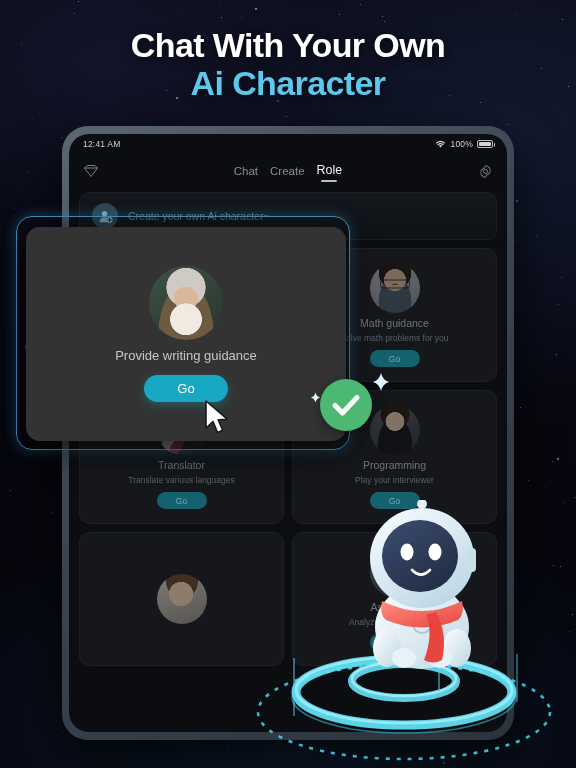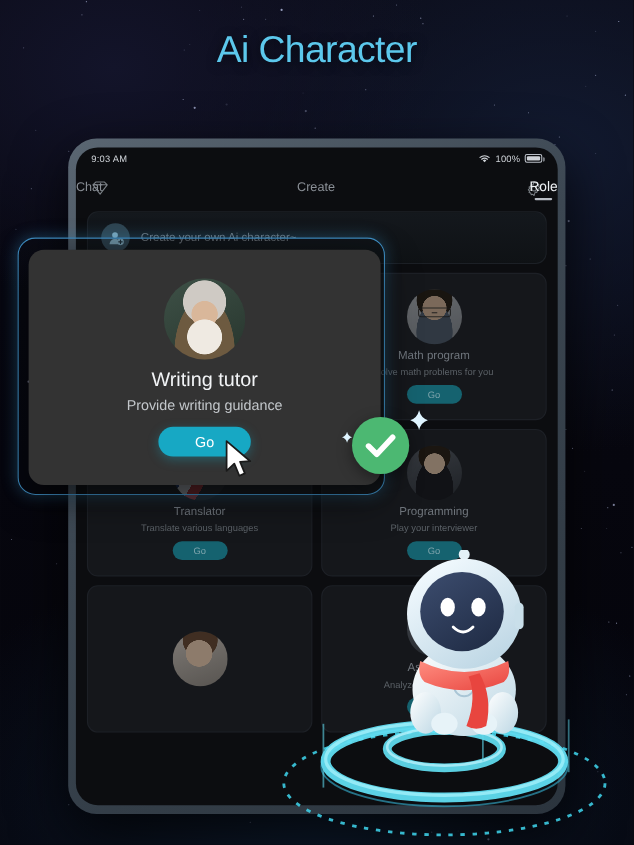--- a/index.html
+++ b/index.html
@@ -16,41 +16,41 @@
       radial-gradient(ellipse 500px 380px at 88% 18%, #121a30 0%, rgba(10,10,22,0) 72%),
       radial-gradient(ellipse 560px 340px at 50% 96%, #0d1a2c 0%, rgba(8,8,18,0) 70%),
       linear-gradient(180deg,#0a0a15 0%, #07070f 55%, #05050c 100%);
   }
   .star { position:absolute; background:#cfd8ff; border-radius:50%; }
   
   .headline { position:absolute; top:26px; left:0; right:0; text-align:center;
     z-index:40; pointer-events:none; }
   .headline .l1 { display:block; font-size:34px; font-weight:bold; color:#ffffff;
     letter-spacing:-0.6px; line-height:1.12; text-shadow:0 2px 10px rgba(0,0,0,.6); }
-  .headline .l2 { display:block; font-size:34px; font-weight:normal; color:#5cc8ec;
+  .headline .l2 { display:block; font-size:34px; font-weight:bold; color:#5cc8ec;
     letter-spacing:-0.6px; line-height:1.12; text-shadow:0 2px 10px rgba(0,0,0,.6); }
   
   #tablet { position:absolute; left:62px; top:126px; width:452px; height:614px;
     border-radius:26px; background:linear-gradient(145deg,#5a6672 0%,#3c4752 40%,#2b343d 100%);
     padding:8px 7px; box-shadow:0 18px 50px rgba(0,0,0,.75); z-index:10; }
   #screen { width:100%; height:100%; border-radius:20px; background:#0c0d10;
     overflow:hidden; position:relative; }
   
   .statusbar { height:20px; display:flex; align-items:center; justify-content:space-between;
     padding:0 14px; color:#cfd3d8; font-size:8.5px; letter-spacing:.2px; }
   .sb-right { display:flex; align-items:center; gap:4px; }
   .batt { width:16px; height:8px; border:1px solid #b9bec6; border-radius:2px;
     position:relative; }
   .batt:after { content:""; position:absolute; inset:1px; background:#cfd3d8; border-radius:1px; }
   .batt:before { content:""; position:absolute; right:-3px; top:2px; width:1.5px; height:4px;
     background:#b9bec6; border-radius:0 1px 1px 0; }
   
   .navbar { height:34px; display:flex; align-items:center; padding:0 14px; position:relative; }
-  .nav-tabs { position:absolute; left:0; right:0; display:flex; justify-content:space-between;
-    align-items:flex-end; gap:23px; }
+  .nav-tabs { position:absolute; left:0; right:0; display:flex; justify-content:center;
+    align-items:flex-end; gap:12px; }
   .tab { font-size:11.5px; color:#8a8f96; padding-bottom:3px; position:relative; }
   .tab.active { color:#eef1f4; font-size:12.5px; }
   .tab.active:after { content:""; position:absolute; left:50%; transform:translateX(-50%);
     bottom:-2px; width:16px; height:2px; background:#b9bec6; border-radius:2px; }
   .nav-ico { color:#7b8086; margin-left:auto; }
   
   .createbar { margin:4px 10px 0; height:48px; border-radius:10px;
     background:linear-gradient(180deg,#14181d,#0f1215);
     border:1px solid #1c2026; display:flex; align-items:center; padding:0 12px; gap:10px; }
   .createbar .av { width:26px; height:26px; border-radius:50%;
@@ -302,28 +302,29 @@
     <i class="star" style="width: 2px; height: 2px; left: 175.851px; top: 97.1874px; opacity: 0.64;"></i>
     <i class="star" style="width: 1px; height: 1px; left: 97.5693px; top: 734.825px; opacity: 0.71;"></i>
     <i class="star" style="width: 1px; height: 1px; left: 561.538px; top: 19.1452px; opacity: 0.71;"></i>
     <i class="star" style="width: 1px; height: 1px; left: 369.372px; top: 649.622px; opacity: 0.36;"></i>
     <i class="star" style="width: 1px; height: 1px; left: 348.513px; top: 146.871px; opacity: 0.2;"></i>
     <i class="star" style="width: 1px; height: 1px; left: 392.202px; top: 756.363px; opacity: 0.32;"></i>
     <i class="star" style="width: 1px; height: 1px; left: 543.473px; top: 701.156px; opacity: 0.23;"></i>
     <i class="star" style="width: 1px; height: 1px; left: 535.81px; top: 235.353px; opacity: 0.41;"></i>
 
   <div class="headline">
+    <span class="l1">Chat With Your Own</span>
     <span class="l2">Ai Character</span>
   </div>
 
   <div id="tablet">
     <div id="screen">
 
       <div class="statusbar">
-        <span>9:03 AM</span>
+        <span>12:41 AM</span>
         <span class="sb-right">
           <svg width="11" height="9" viewBox="0 0 11 9">
             <path d="M5.5 7.6 L7.1 5.8 A2.4 2.4 0 0 0 3.9 5.8 Z" fill="#cfd3d8"></path>
             <path d="M1.4 3.1 A6.4 6.4 0 0 1 9.6 3.1" stroke="#cfd3d8" stroke-width="1.1" fill="none" stroke-linecap="round"></path>
             <path d="M2.9 4.7 A4.2 4.2 0 0 1 8.1 4.7" stroke="#cfd3d8" stroke-width="1.1" fill="none" stroke-linecap="round"></path>
           </svg>
           <span>100%</span>
           <span class="batt"></span>
         </span>
       </div>
@@ -363,21 +364,21 @@
             </span>
           <span class="rname">Programming</span>
           <span class="rdesc">Write program code for you</span>
           <span class="rgo">Go</span>
         </div>
 
         <div class="rcard">
           <span class="ava face-math">
               <i class="spec"></i>
             </span>
-          <span class="rname">Math program</span>
+          <span class="rname">Math guidance</span>
           <span class="rdesc">Solve math problems for you</span>
           <span class="rgo">Go</span>
         </div>
 
         <div class="rcard">
           <span class="ava face-tran"></span>
           <span class="rname">Translator</span>
           <span class="rdesc">Translate various languages</span>
           <span class="rgo">Go</span>
         </div>
@@ -454,21 +455,20 @@
     <ellipse cx="68" cy="56" rx="38" ry="36" fill="url(#visorG)"></ellipse>
     <ellipse cx="55" cy="52" rx="6.5" ry="8.5" fill="#ffffff"></ellipse>
     <ellipse cx="83" cy="52" rx="6.5" ry="8.5" fill="#ffffff"></ellipse>
     <path d="M60 70 q9 9 18 0" stroke="#ffffff" stroke-width="2.6" fill="none" stroke-linecap="round"></path>
   </svg>
 
   <div id="popup">
     <div class="frame"></div>
     <div class="inner">
       <span class="big-ava face-writer"></span>
-      <span class="ptitle">Writing tutor</span>
       <span class="pdesc">Provide writing guidance</span>
       <span class="pgo">Go</span>
     </div>
   </div>
 
   <svg id="cursor" width="30" height="38" viewBox="0 0 30 38">
     <path d="M3 2 L3 29 L10 22.5 L14.6 33.5 L19.6 31.3 L15.2 20.8 L24.5 20.3 Z" fill="#ffffff" stroke="#1a1a1a" stroke-width="1.6" stroke-linejoin="round"></path>
   </svg>
 
   <div id="checkbadge-wrap">

